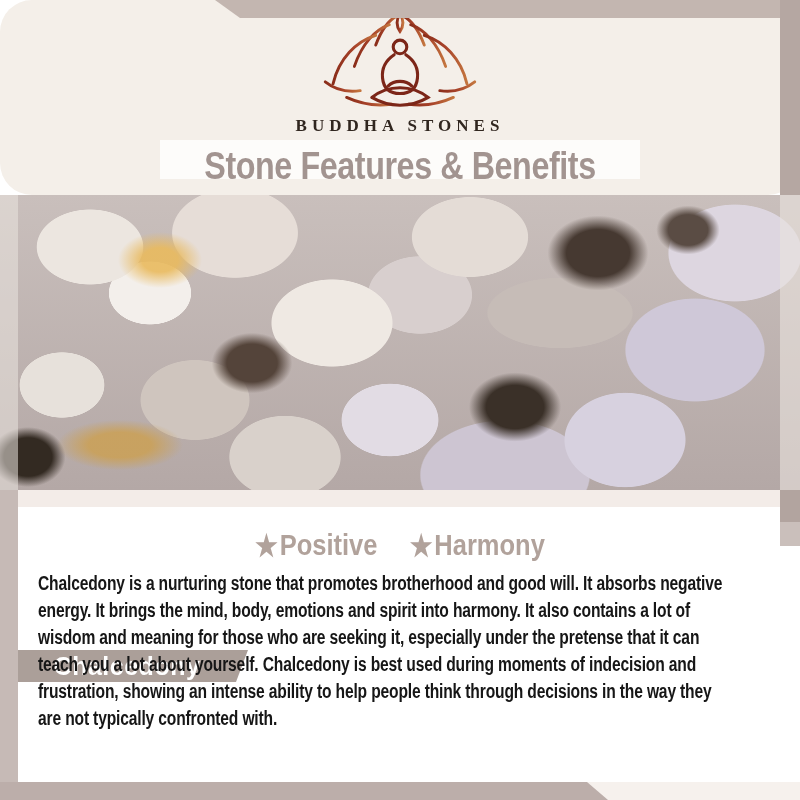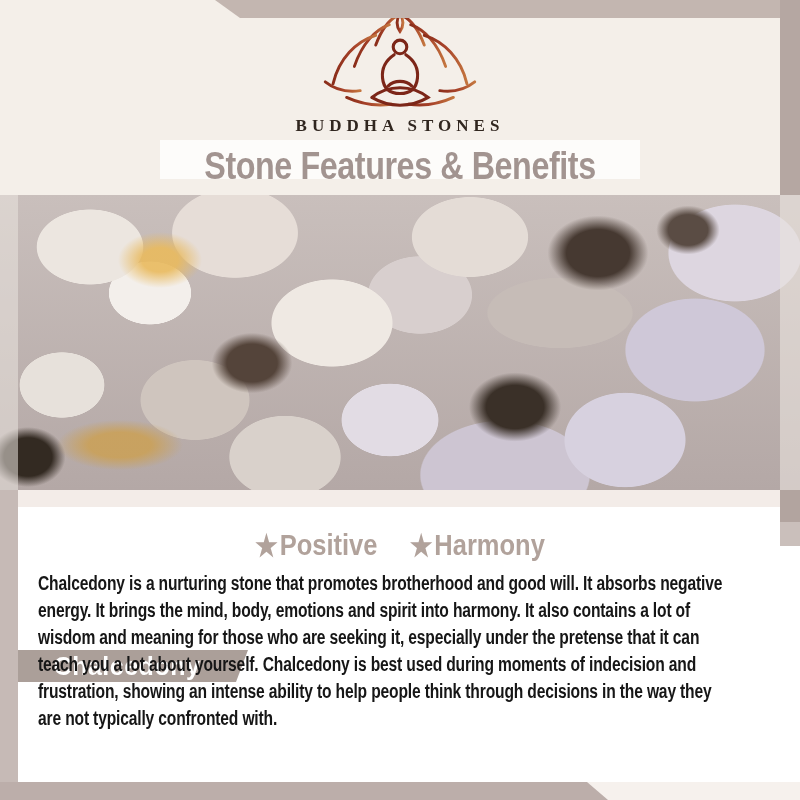--- a/index.html
+++ b/index.html
@@ -1,21 +1,21 @@
 <!DOCTYPE html>
 <html><head>
 <meta charset="utf-8">
 <style>
   html,body{margin:0;padding:0;}
   .page{
     position:relative;width:800px;height:800px;overflow:hidden;
     background:#ffffff;font-family:"Liberation Sans",sans-serif;
   }
   
-  .top-area{position:absolute;left:0;top:0;width:800px;height:195px;background:#f4efe9;}
+  .top-area{position:absolute;left:0;top:0;width:800px;height:195px;background:#f4efe9;border-radius:32px;}
   .logo{position:absolute;left:50%;top:12px;transform:translateX(-50%);width:165px;height:101px;}
   .brand-name{
     position:absolute;left:0;top:116px;width:800px;text-align:center;
     font-family:"Liberation Serif",serif;font-size:17px;font-weight:600;
     letter-spacing:5px;color:#30261f;
   }
   .banner{
     position:absolute;left:160px;top:140px;width:480px;height:39px;
     background:#fdfcfa;
   }

